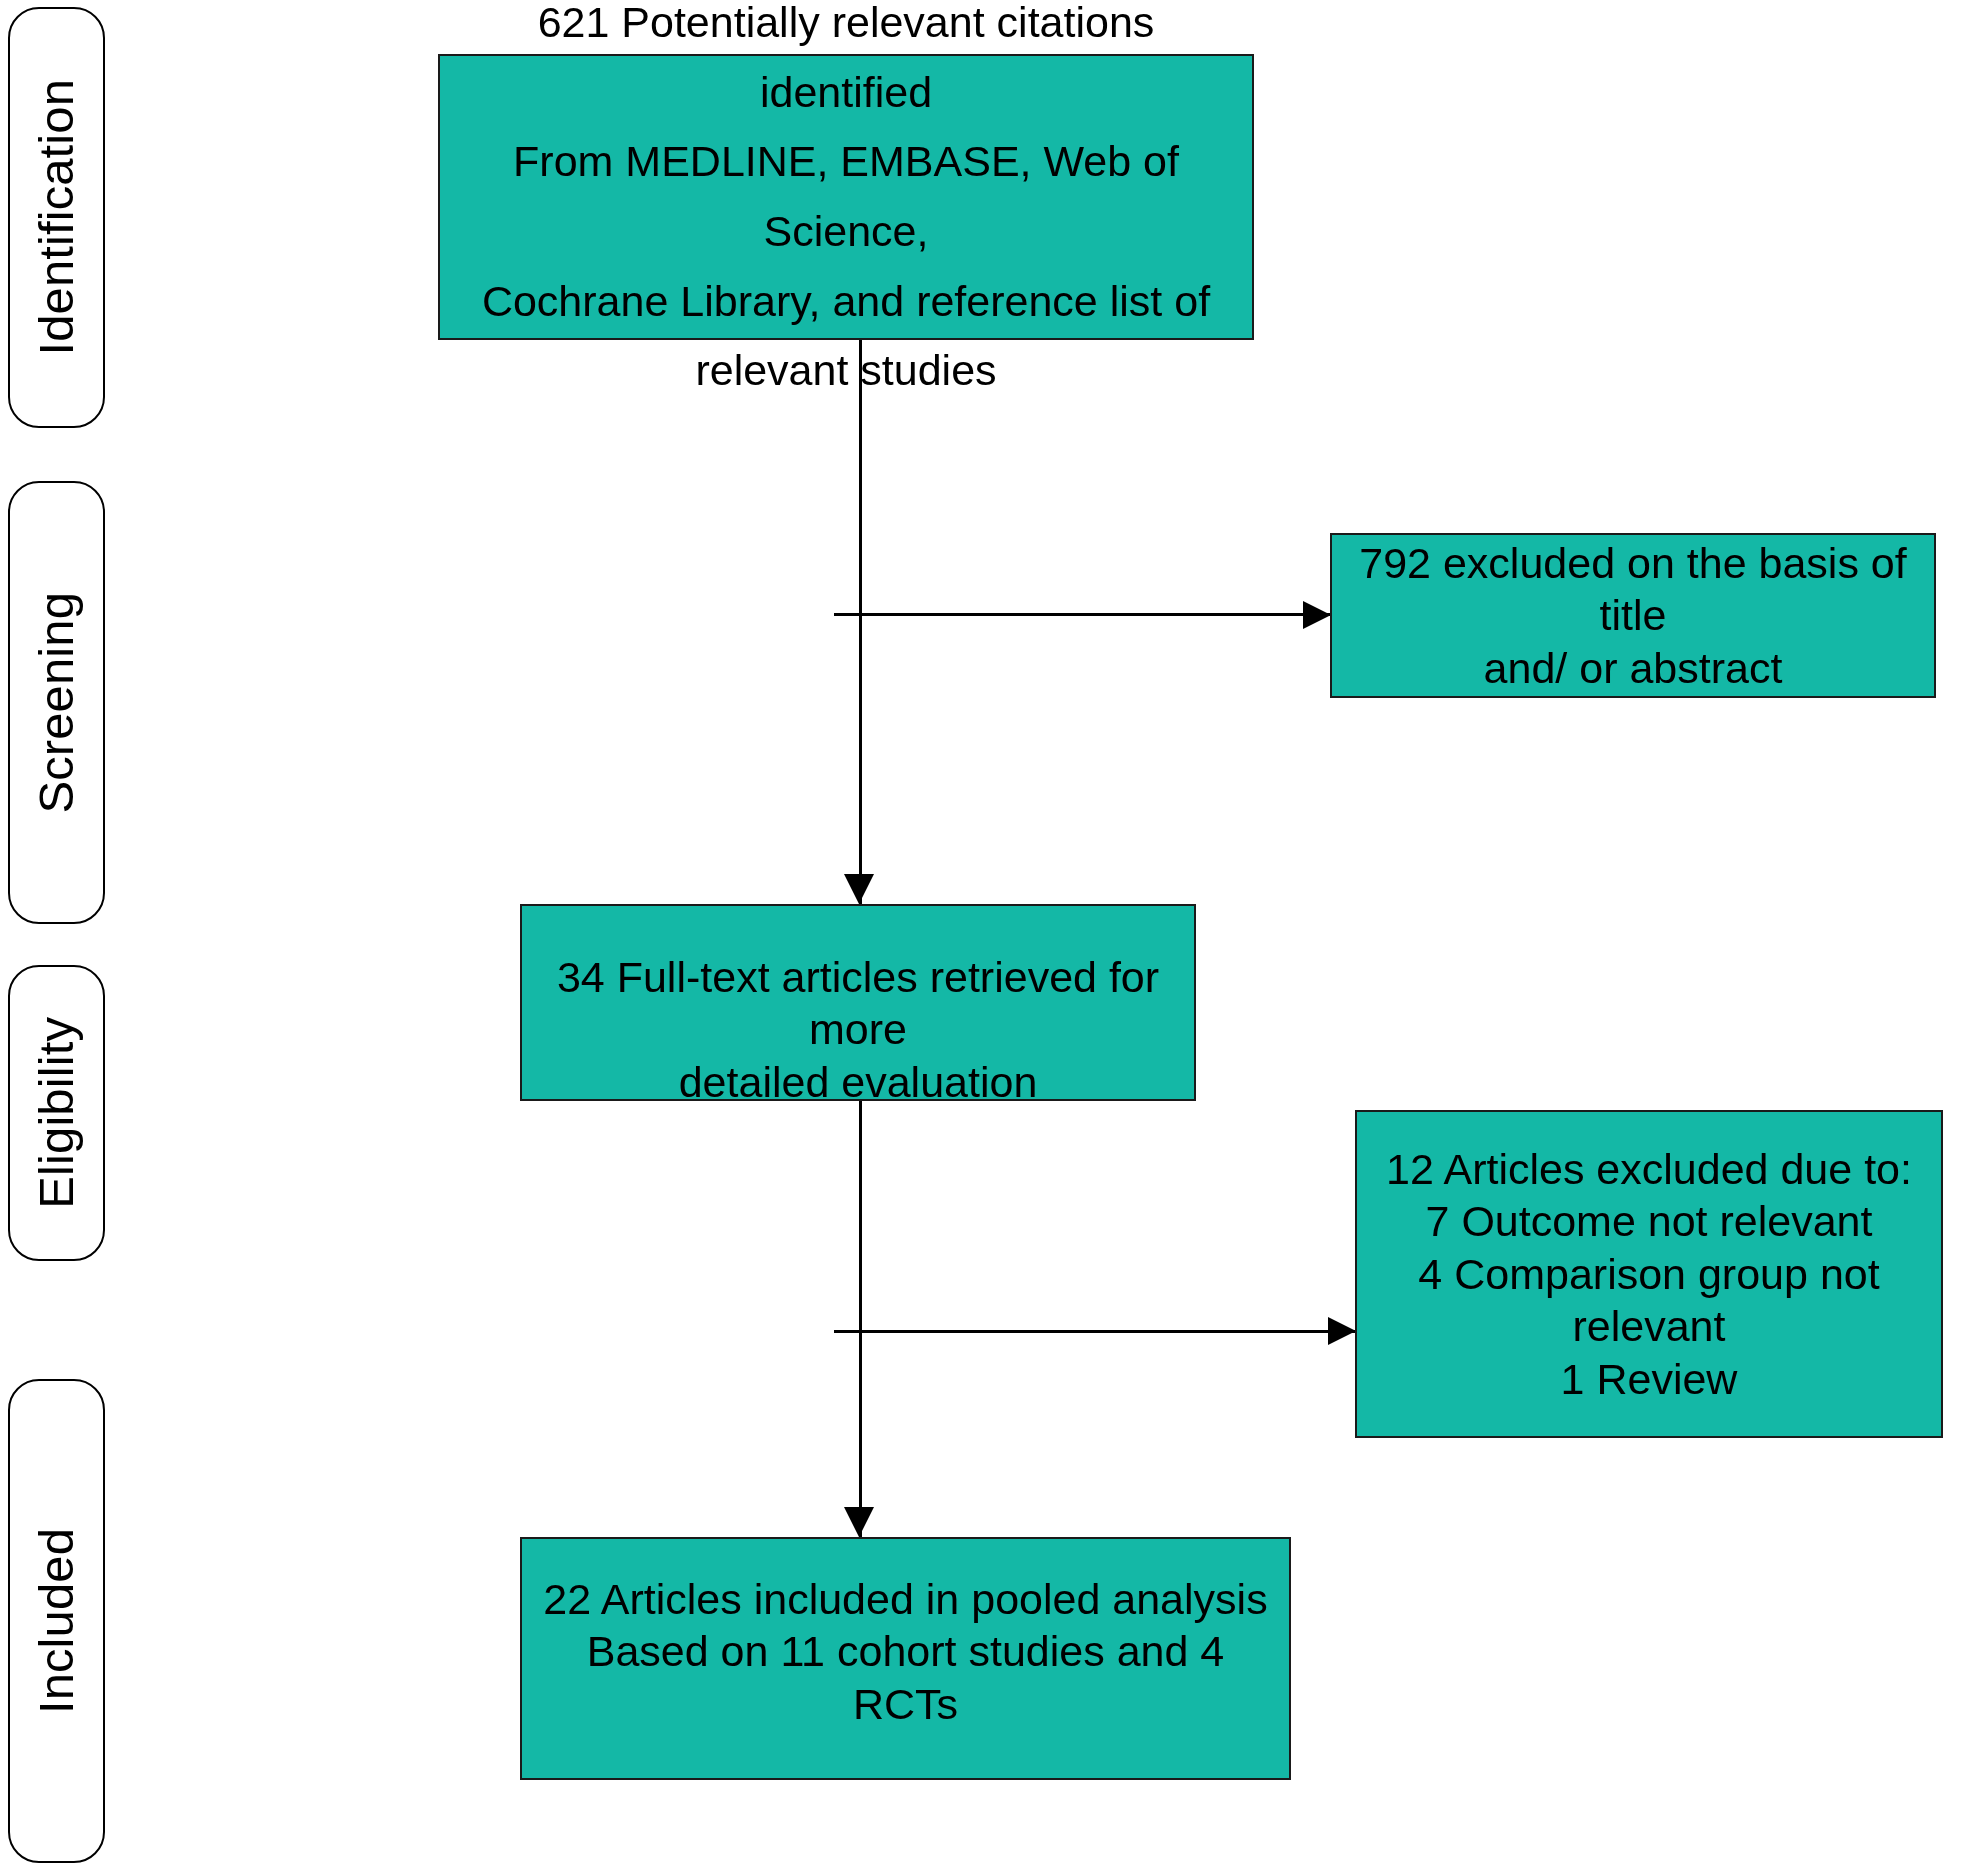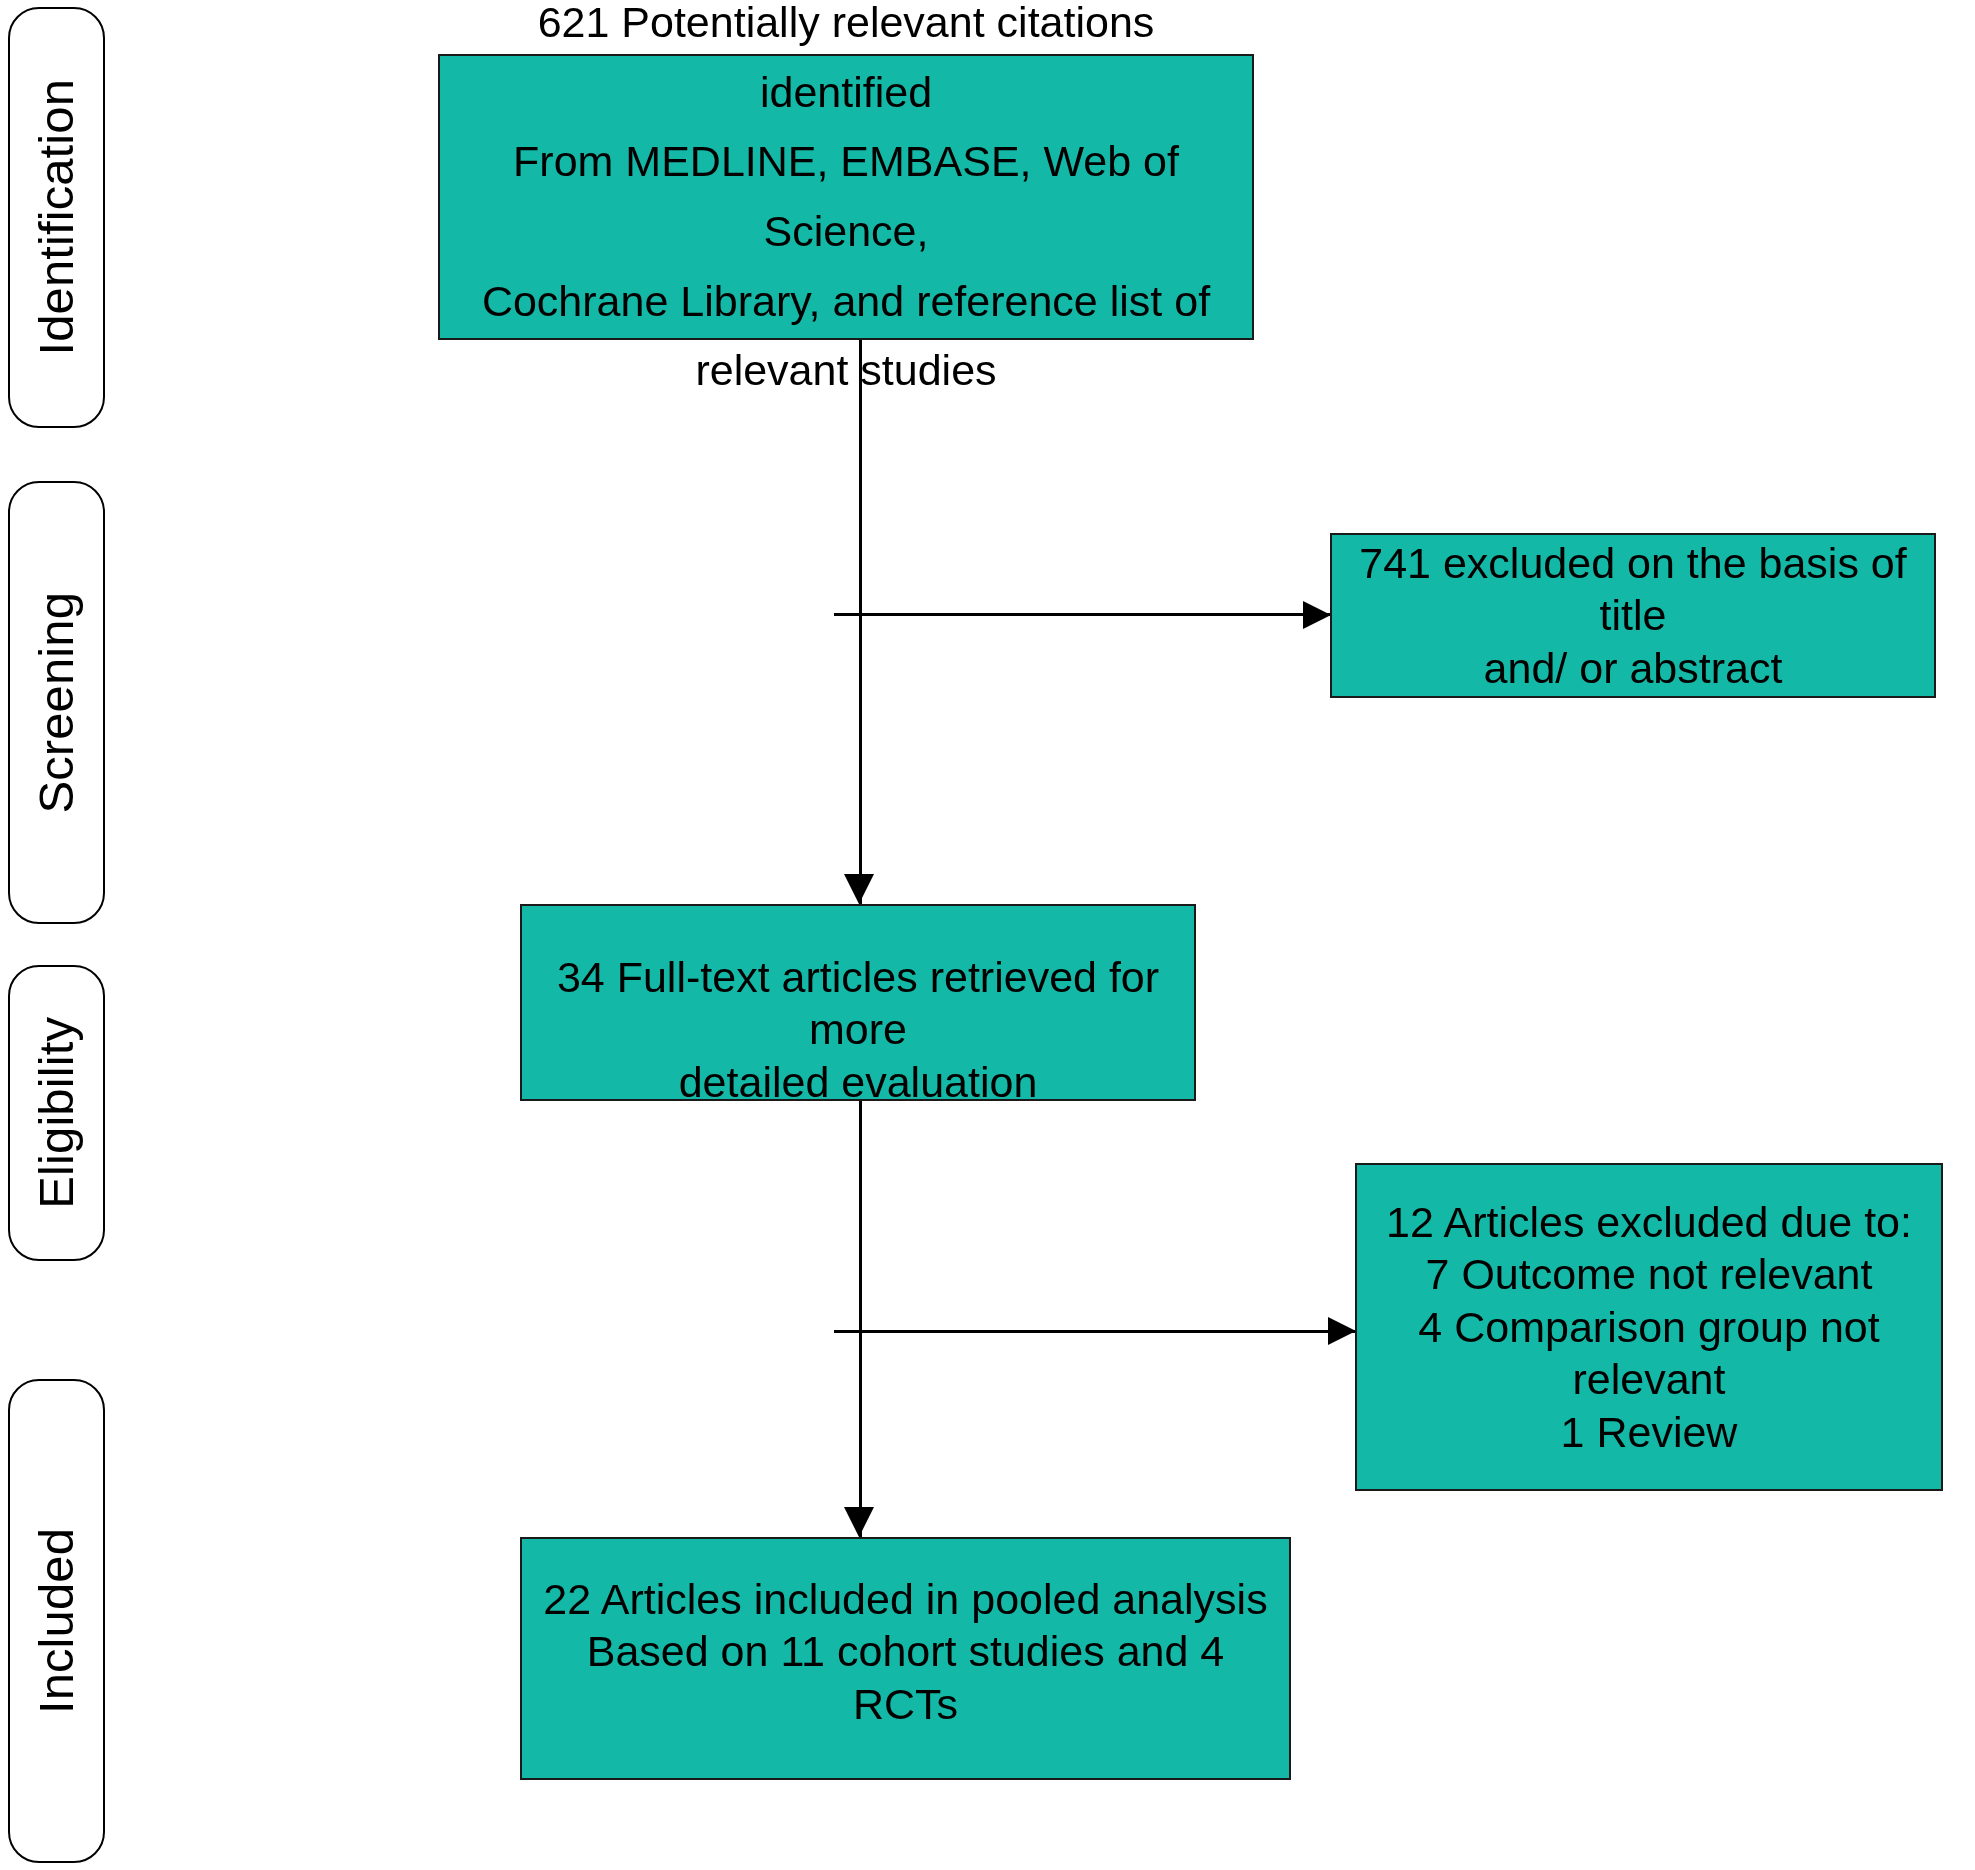--- a/index.html
+++ b/index.html
@@ -123,30 +123,30 @@
   <div class="arrow-right" style="left:1328px; top:1317px;"></div>
 
   <div class="flow-box" style="left:438px; top:54px; width:816px; height:286px;">
     <span class="flow-box-text">621 Potentially relevant citations identified
 From MEDLINE, EMBASE, Web of Science,
 Cochrane Library, and reference list of
 relevant studies</span>
   </div>
 
   <div class="flow-box" style="left:1330px; top:533px; width:606px; height:165px;">
-    <span class="flow-box-text tight">741 excluded on the basis of title
+    <span class="flow-box-text tight">792 excluded on the basis of title
 and/ or abstract</span>
   </div>
 
   <div class="flow-box" style="left:520px; top:904px; width:676px; height:197px; align-items:flex-start; padding-top:45px;">
     <span class="flow-box-text tight">34 Full-text articles retrieved for more
 detailed evaluation</span>
   </div>
 
-  <div class="flow-box" style="left:1355px; top:1163px; width:588px; height:328px;">
+  <div class="flow-box" style="left:1355px; top:1110px; width:588px; height:328px;">
     <span class="flow-box-text tight">12 Articles excluded due to:
 7 Outcome not relevant
 4 Comparison group not relevant
 1 Review</span>
   </div>
 
   <div class="flow-box" style="left:520px; top:1537px; width:771px; height:243px; align-items:flex-start; padding-top:34px;">
     <span class="flow-box-text tight">22 Articles included in pooled analysis
 Based on 11 cohort studies and 4
 RCTs</span>

